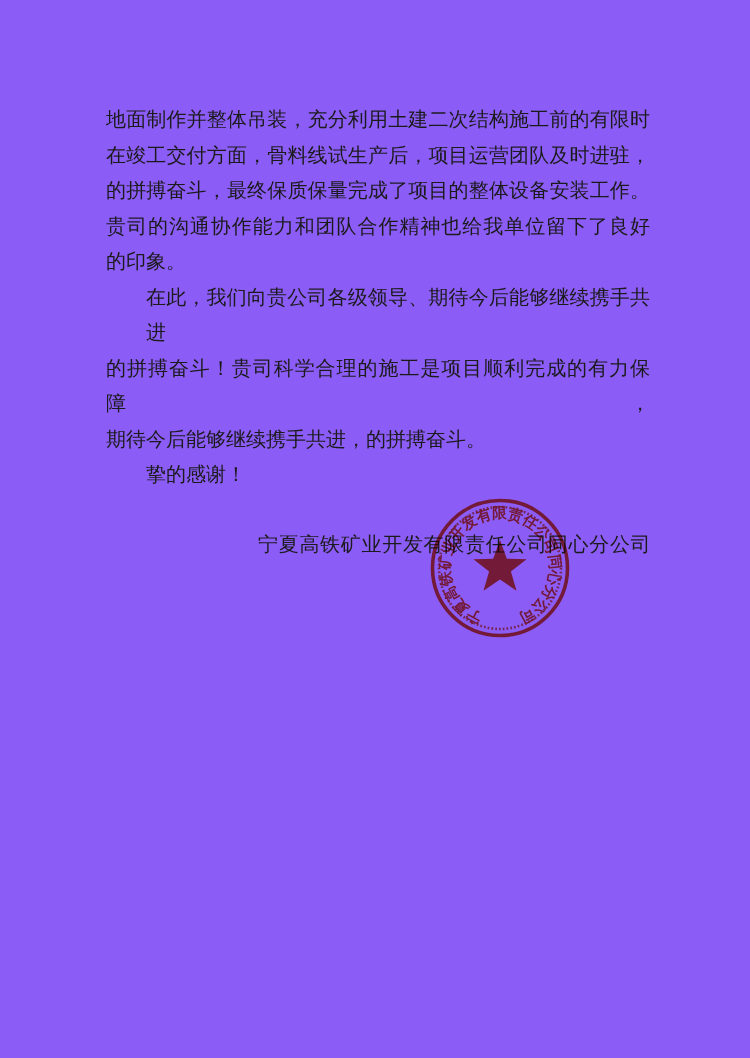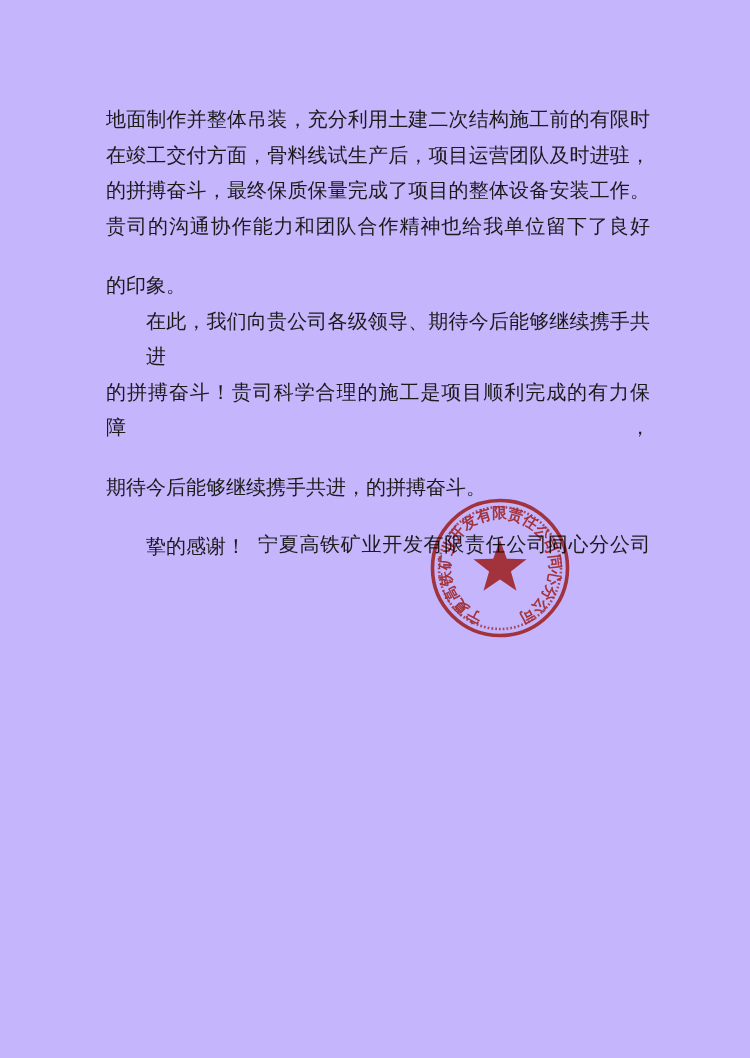--- a/index.html
+++ b/index.html
@@ -5,40 +5,39 @@
   :root {
     --seal: #d0382c;
     --ink: #1b1b1b;
   }
   * { margin: 0; padding: 0; box-sizing: border-box; }
   html, body { background: #ffffff; }
   .doc {
     position: relative;
     width: 750px;
     height: 1058px;
-    background: #c4b5fd;
+    background: #8b5cf6;
     font-family: "Liberation Serif", "DejaVu Serif", serif;
     color: var(--ink);
     overflow: hidden;
   }
   .body-text {
     position: absolute;
     left: 106px;
     top: 102px;
     width: 544px;
     font-size: 20px;
     line-height: 35.5px;
   }
   .line {
     text-align: justify;
     text-align-last: justify;
   }
   .line.end {
     text-align-last: auto;
-    margin-top: 24px;
   }
   .line.indent {
     padding-left: 40px;
   }
   .signature {
     position: absolute;
     left: 258px;
     top: 531px;
     font-size: 20px;
     letter-spacing: 0.7px;

